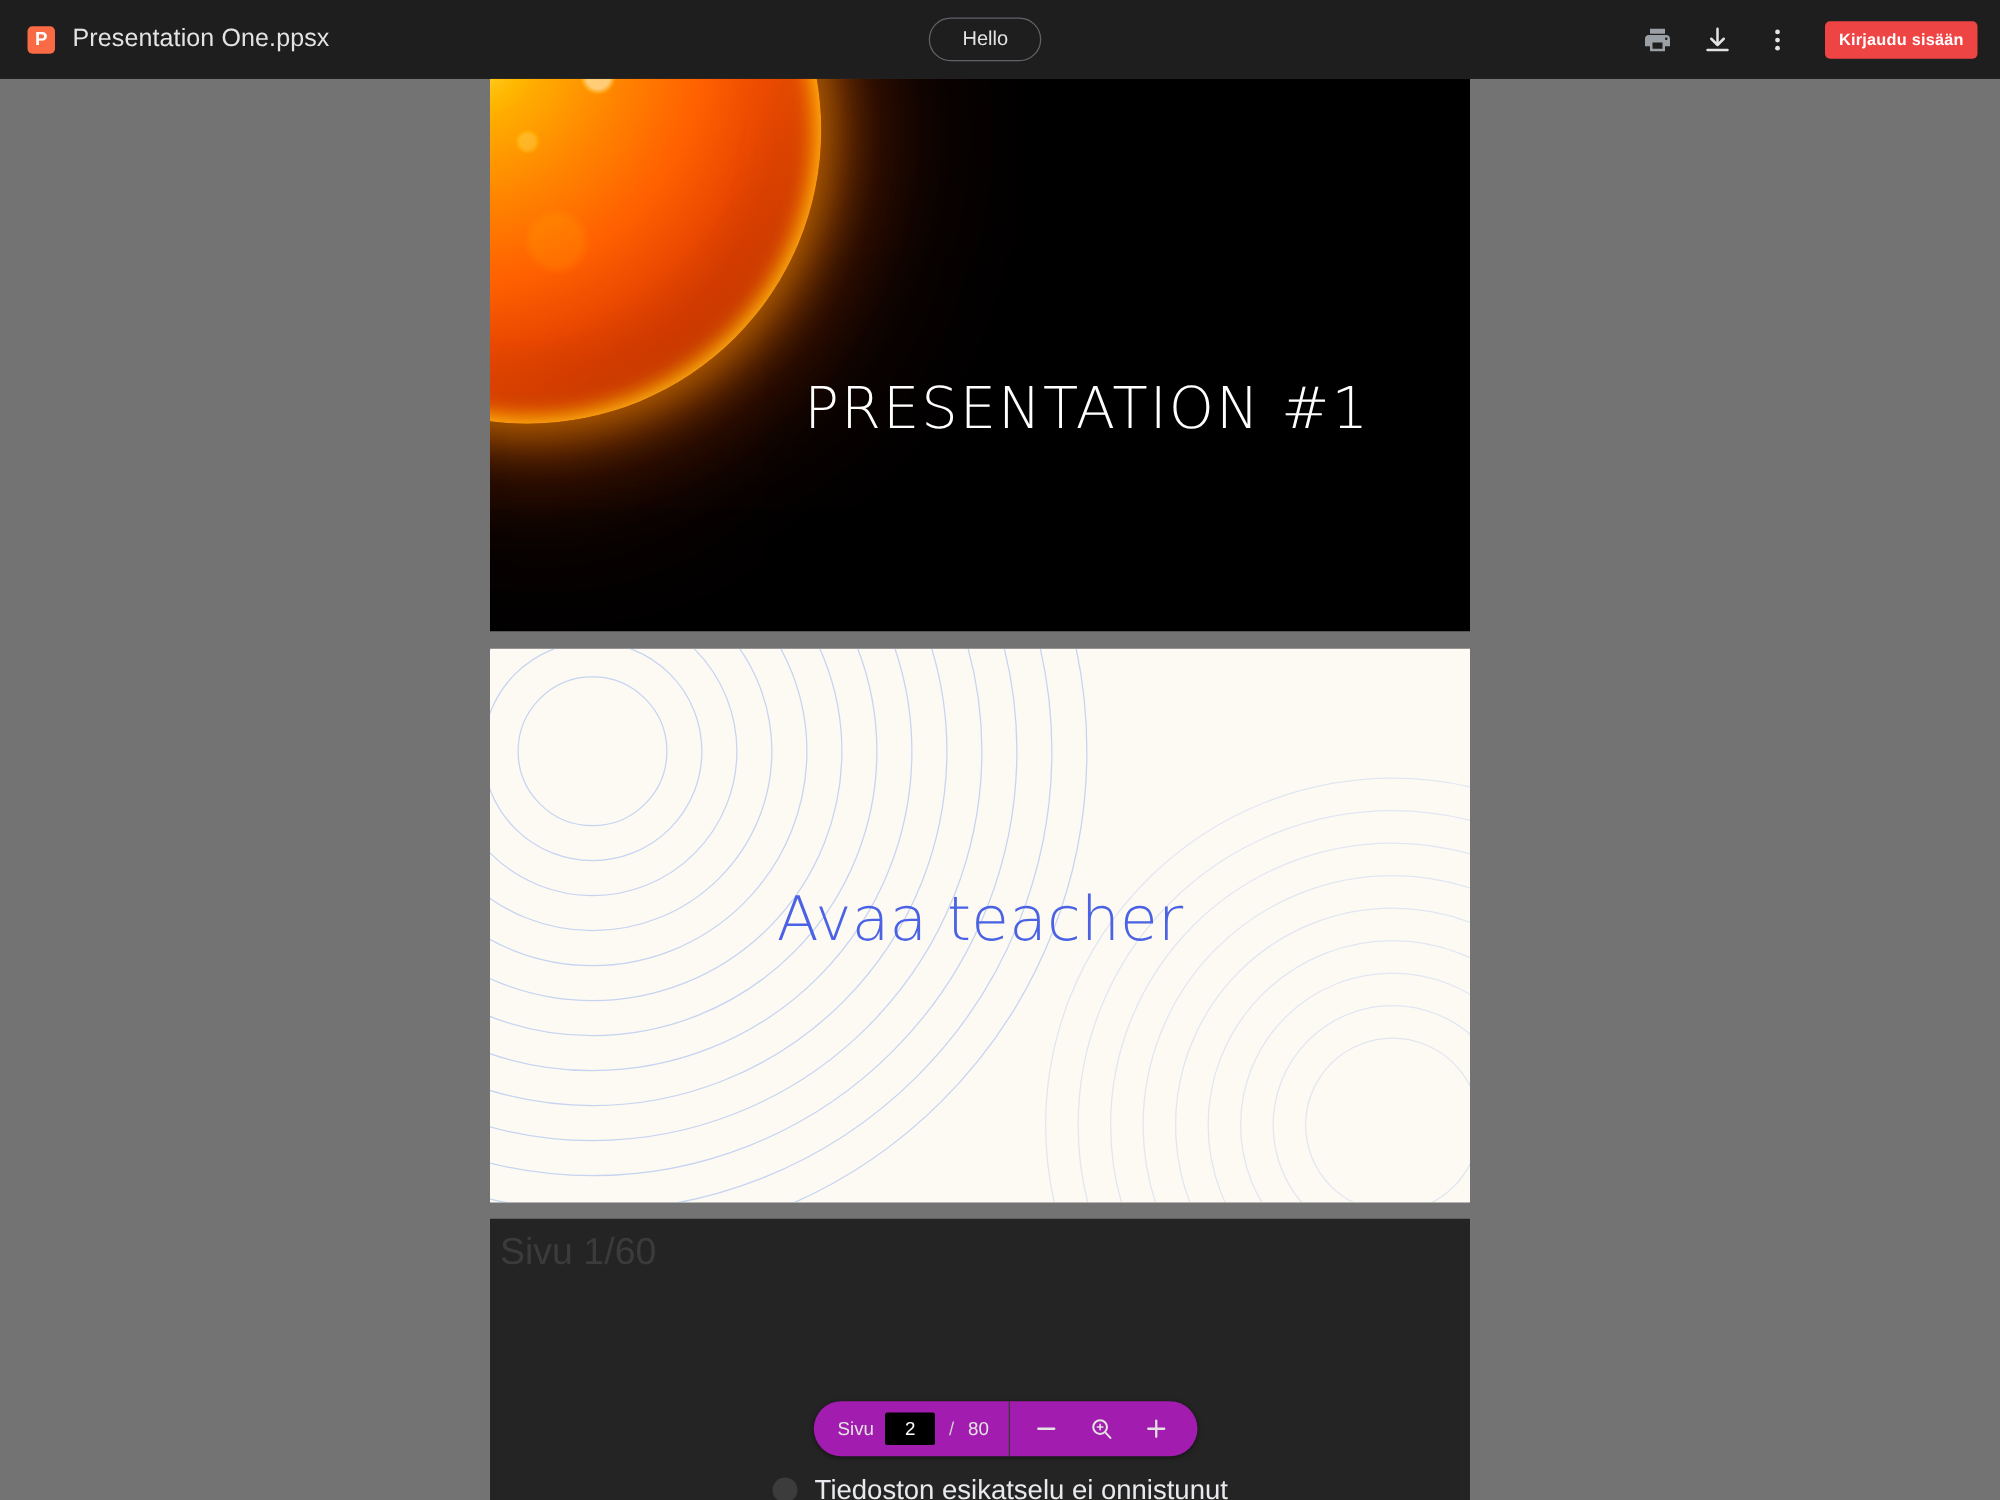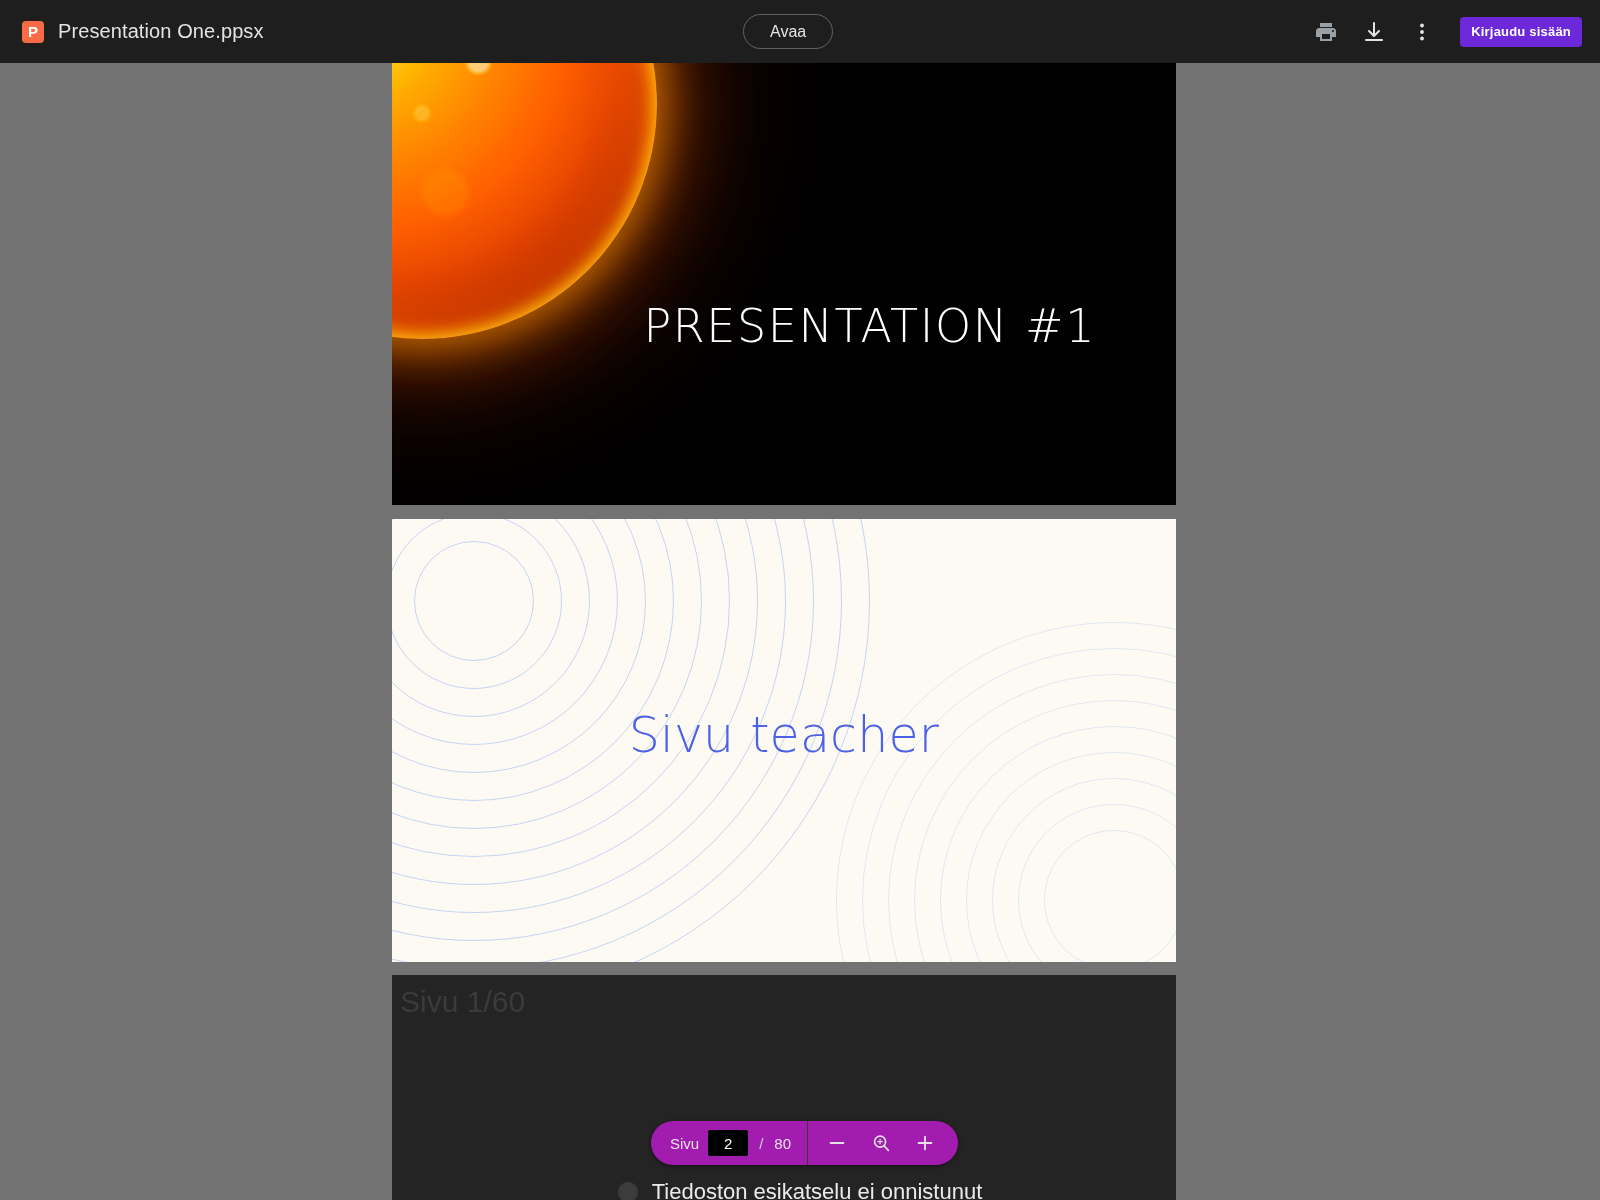--- a/index.html
+++ b/index.html
@@ -96,21 +96,21 @@
     border: none;
     cursor: pointer;
     border-radius: 50%;
   }
   .tb-icon-btn svg { display: block; }
 
   #signin-button {
     margin-left: 14px;
     height: 30px;
     padding: 0 11px;
-    background: #6d28d9;
+    background: #ef4444;
     color: #ffffff;
     border: none;
     border-radius: 4px;
     font-size: 13px;
     font-weight: bold;
     font-family: "Liberation Sans", sans-serif;
     letter-spacing: 0.2px;
     cursor: pointer;
     white-space: nowrap;
   }
@@ -361,21 +361,21 @@
 
 <div id="topbar">
 
   <div id="file-identity">
     <span id="ppt-icon">
       <span>P</span>
     </span>
     <span id="file-name">Presentation One.ppsx</span>
   </div>
 
-  <button id="open-button">Avaa</button>
+  <button id="open-button">Hello</button>
 
   <div id="topbar-actions">
 
     <button class="tb-icon-btn">
       <span>
         <svg width="24" height="24" viewBox="0 0 24 24" fill="#9aa0a6">
           <path d="M19 8H5c-1.66 0-3 1.34-3 3v6h4v4h12v-4h4v-6c0-1.66-1.34-3-3-3zm-3 11H8v-5h8v5zm3-7c-.55 0-1-.45-1-1s.45-1 1-1 1 .45 1 1-.45 1-1 1zm-1-9H6v4h12V3z"></path>
         </svg>
       </span>
     </button>
@@ -431,21 +431,21 @@
         <span style="left: 100px; top: 100px; width: 140px; height: 140px;"></span>
         <span style="left: 74px; top: 74px; width: 192px; height: 192px;"></span>
         <span style="left: 48px; top: 48px; width: 244px; height: 244px;"></span>
         <span style="left: 22px; top: 22px; width: 296px; height: 296px;"></span>
         <span style="left: -4px; top: -4px; width: 348px; height: 348px;"></span>
         <span style="left: -30px; top: -30px; width: 400px; height: 400px;"></span>
         <span style="left: -56px; top: -56px; width: 452px; height: 452px;"></span>
         <span style="left: -82px; top: -82px; width: 504px; height: 504px;"></span>
         <span style="left: -108px; top: -108px; width: 556px; height: 556px;"></span>
       </div>
-    <div id="slide-2-title">Sivu teacher</div>
+    <div id="slide-2-title">Avaa teacher</div>
   </div>
 
   <div class="slide" id="slide-3">
     <div id="slide-3-label">Sivu 1/60</div>
   </div>
 </div>
 
 <div id="page-bar">
 
   <div id="page-group">

